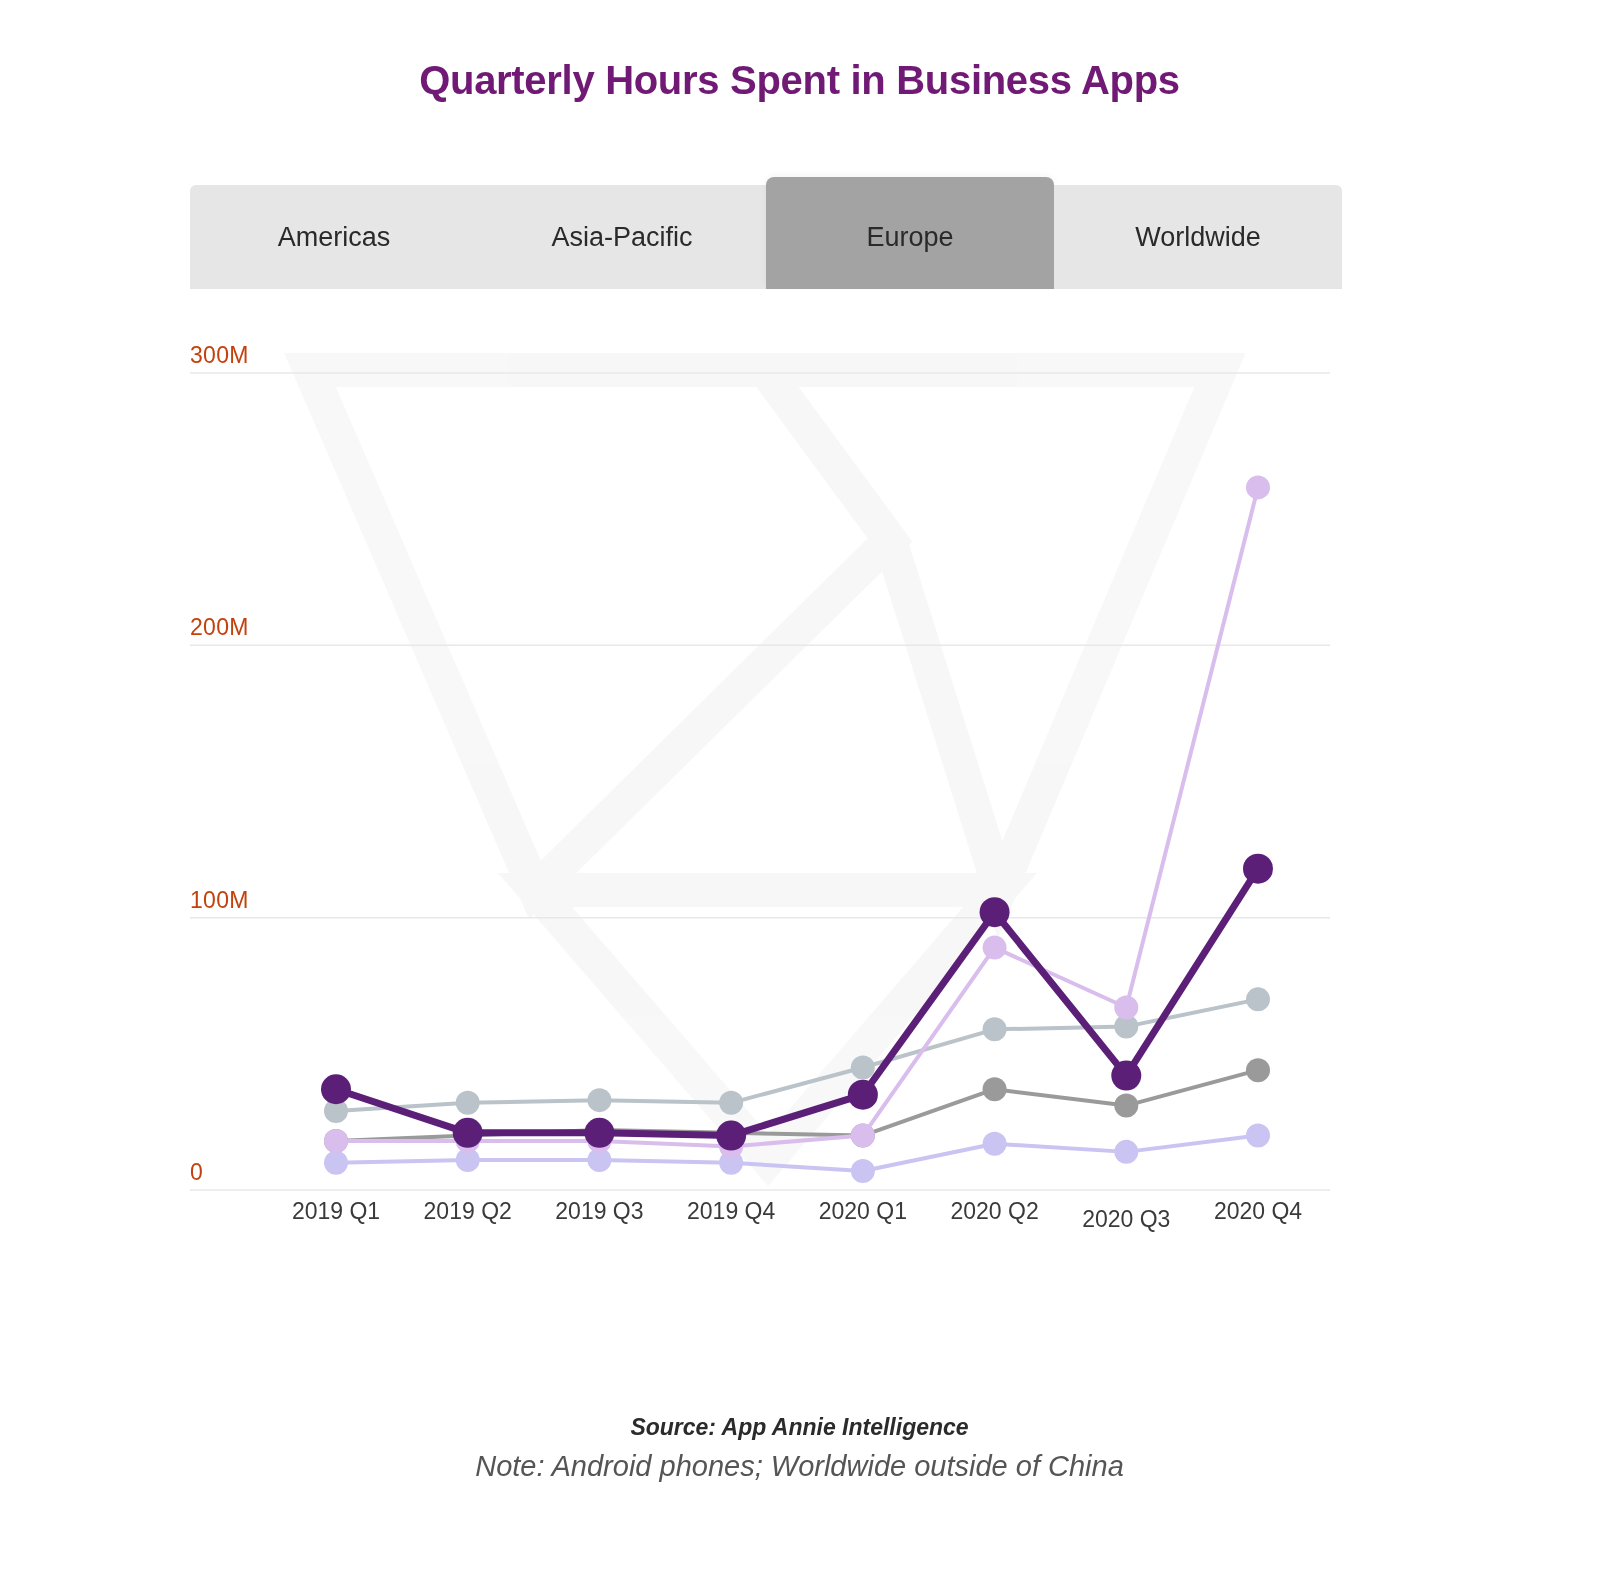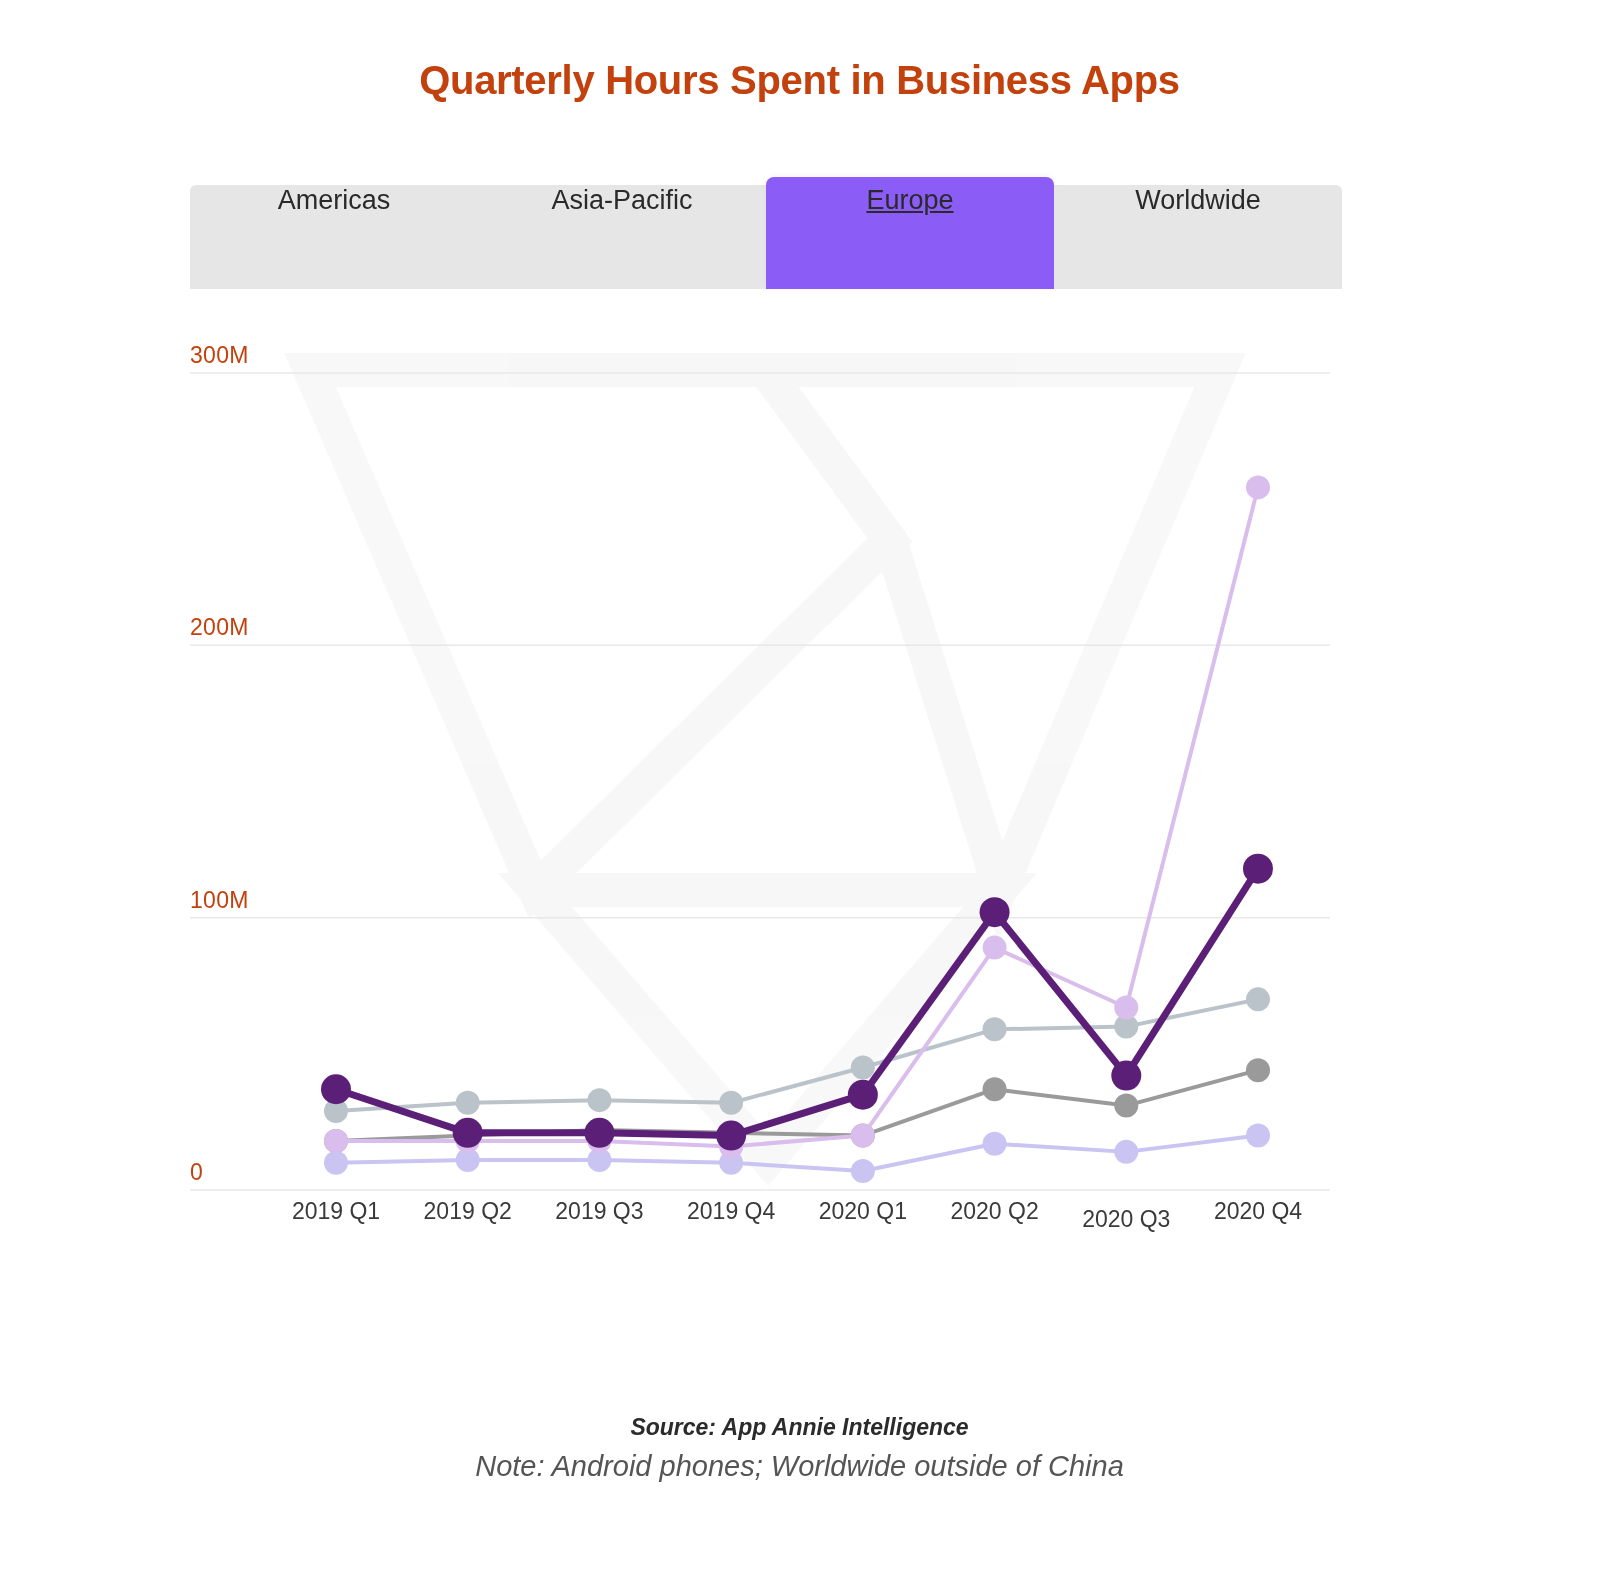--- a/index.html
+++ b/index.html
@@ -23,51 +23,51 @@
   }
 
   
   .chart-title {
     position: absolute;
     top: 58px; left: 0; width: 1599px;
     text-align: center;
     font-size: 40px;
     font-weight: 700;
     letter-spacing: -0.3px;
-    color: #c2410c;
+    color: #701a75;
   }
 
   
   .tabbar {
     position: absolute;
     left: 190px; top: 185px;
     width: 1152px; height: 104px;
     display: flex;
     align-items: stretch;
   }
   .tab {
     flex: 1 1 0;
     background: #e6e6e6;
     display: flex;
+    align-items: center;
     justify-content: center;
     font-size: 27px;
     color: #2a2a2a;
     cursor: pointer;
     user-select: none;
   }
   .tab.first { border-top-left-radius: 6px; }
   .tab.last  { border-top-right-radius: 6px; }
   .tab.active {
-    background: #8b5cf6;
+    background: #a3a3a3;
     border-top-left-radius: 8px;
     border-top-right-radius: 8px;
     margin-top: -8px;
     padding-top: 8px;
     box-shadow: 0 -2px 6px rgba(0,0,0,0.04);
-    text-decoration: underline;
   }
 
   
   .plot {
     position: absolute;
     left: 190px;  top: 330px;
     width: 1140px; height: 880px;
   }
   .plot-svg { position: absolute; left: 0; top: 0; }
 

